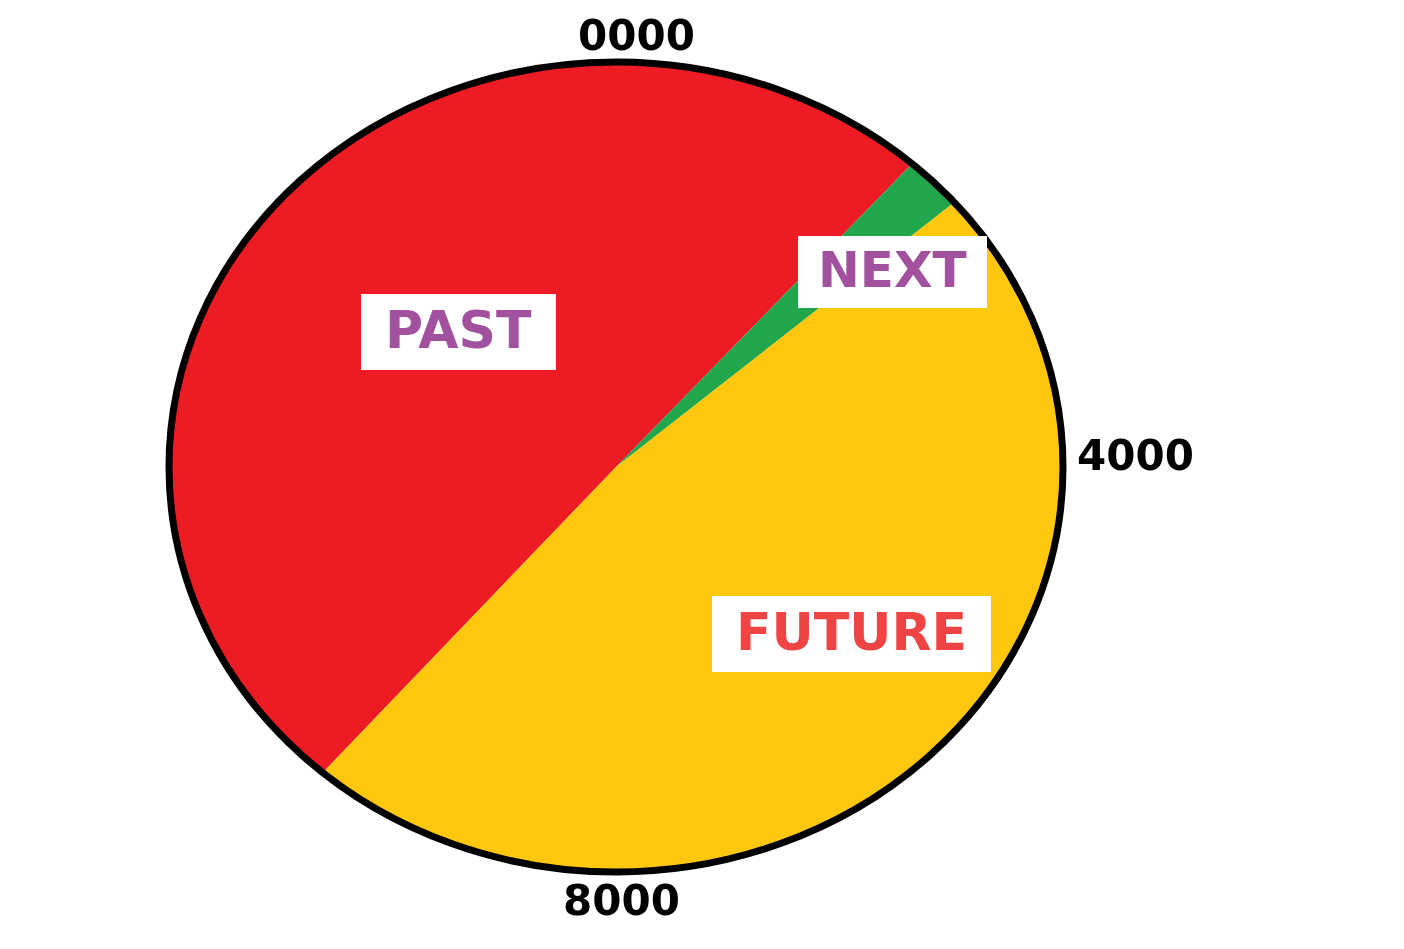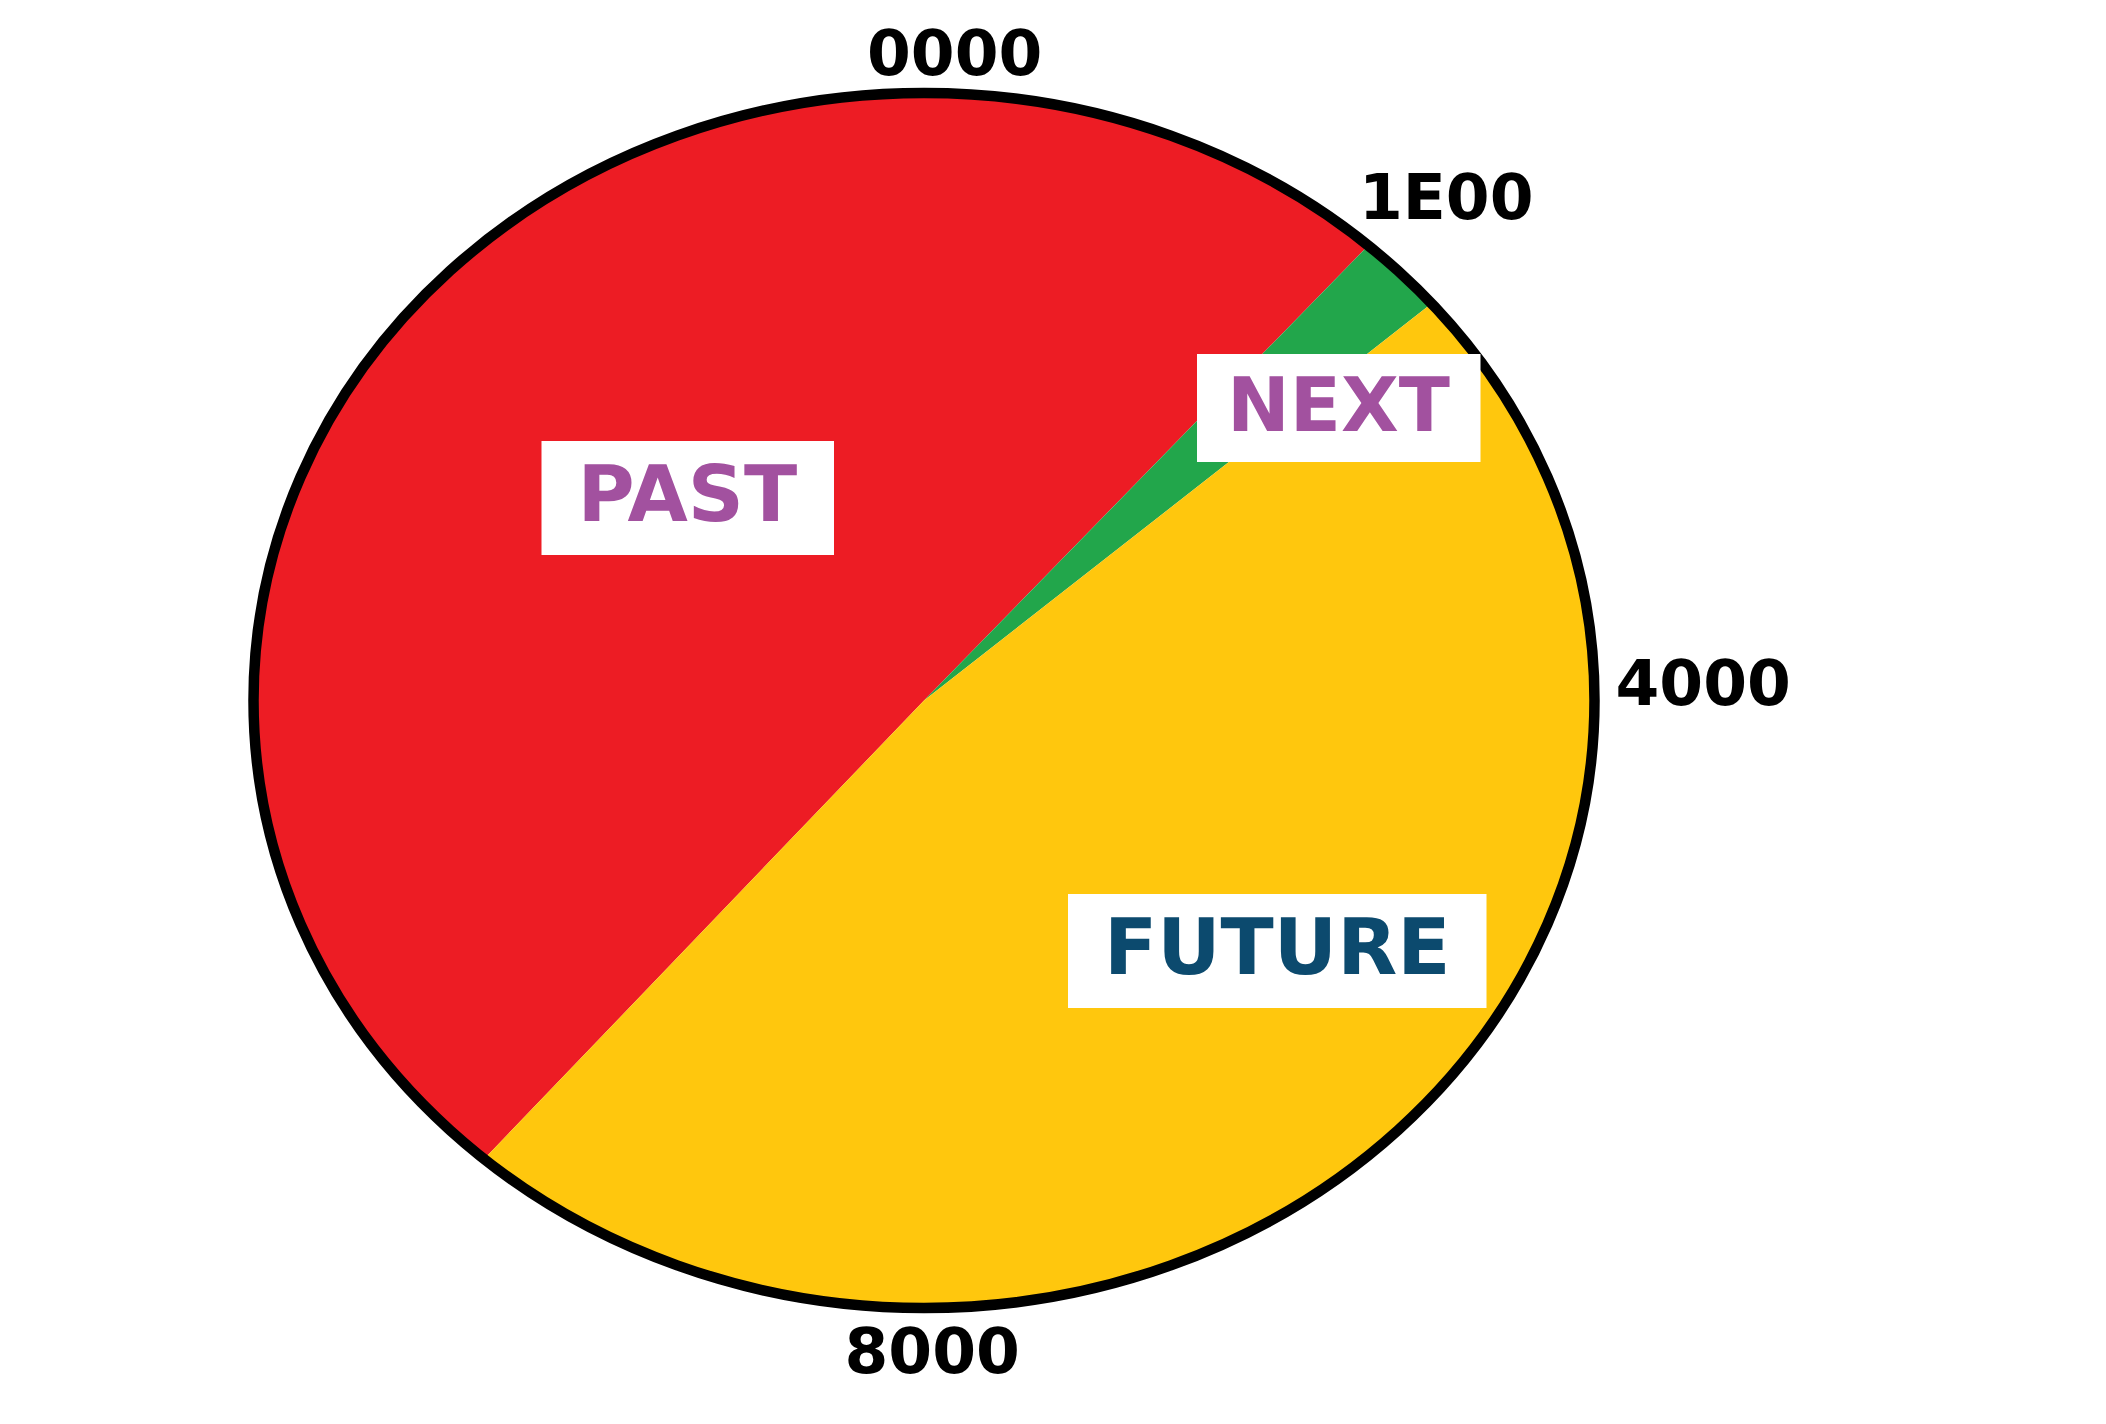--- a/index.html
+++ b/index.html
@@ -82,27 +82,26 @@
 
     <path id="slice-next" d="M 616 467 L 912.19 163.67 A 447 405 0 0 1 954.38 202.36 Z" fill="#22A64B" stroke="none"></path>
 
     <path id="slice-future" d="M 616 467 L 954.38 202.36 A 447 405 0 0 1 322.74 772.66 Z" fill="#FFC70D" stroke="none"></path>
 
     <ellipse id="wheel-outline" cx="616" cy="467" rx="447" ry="405" fill="none" stroke="#000000" stroke-width="7"></ellipse>
   </svg>
 
   <div class="tick-label" id="tick-0000">0000</div>
 
-  <div class="tick-label" id="tick-1E00">1E00</div>
 
 
   <div class="tick-label" id="tick-4000">4000</div>
 
   <div class="tick-label" id="tick-8000">8000</div>
 
 
   <div class="sector-label" id="label-past" style="color: rgb(162, 81, 159); background: rgb(255, 255, 255);">PAST</div>
 
   <div class="sector-label" id="label-next" style="color: rgb(162, 81, 159); background: rgb(255, 255, 255);">NEXT</div>
 
-  <div class="sector-label" id="label-future" style="color: #0c4a6e; background: rgb(255, 255, 255);">FUTURE</div>
+  <div class="sector-label" id="label-future" style="color: #ef4444; background: rgb(255, 255, 255);">FUTURE</div>
 
 </div>
 
 </body></html>

